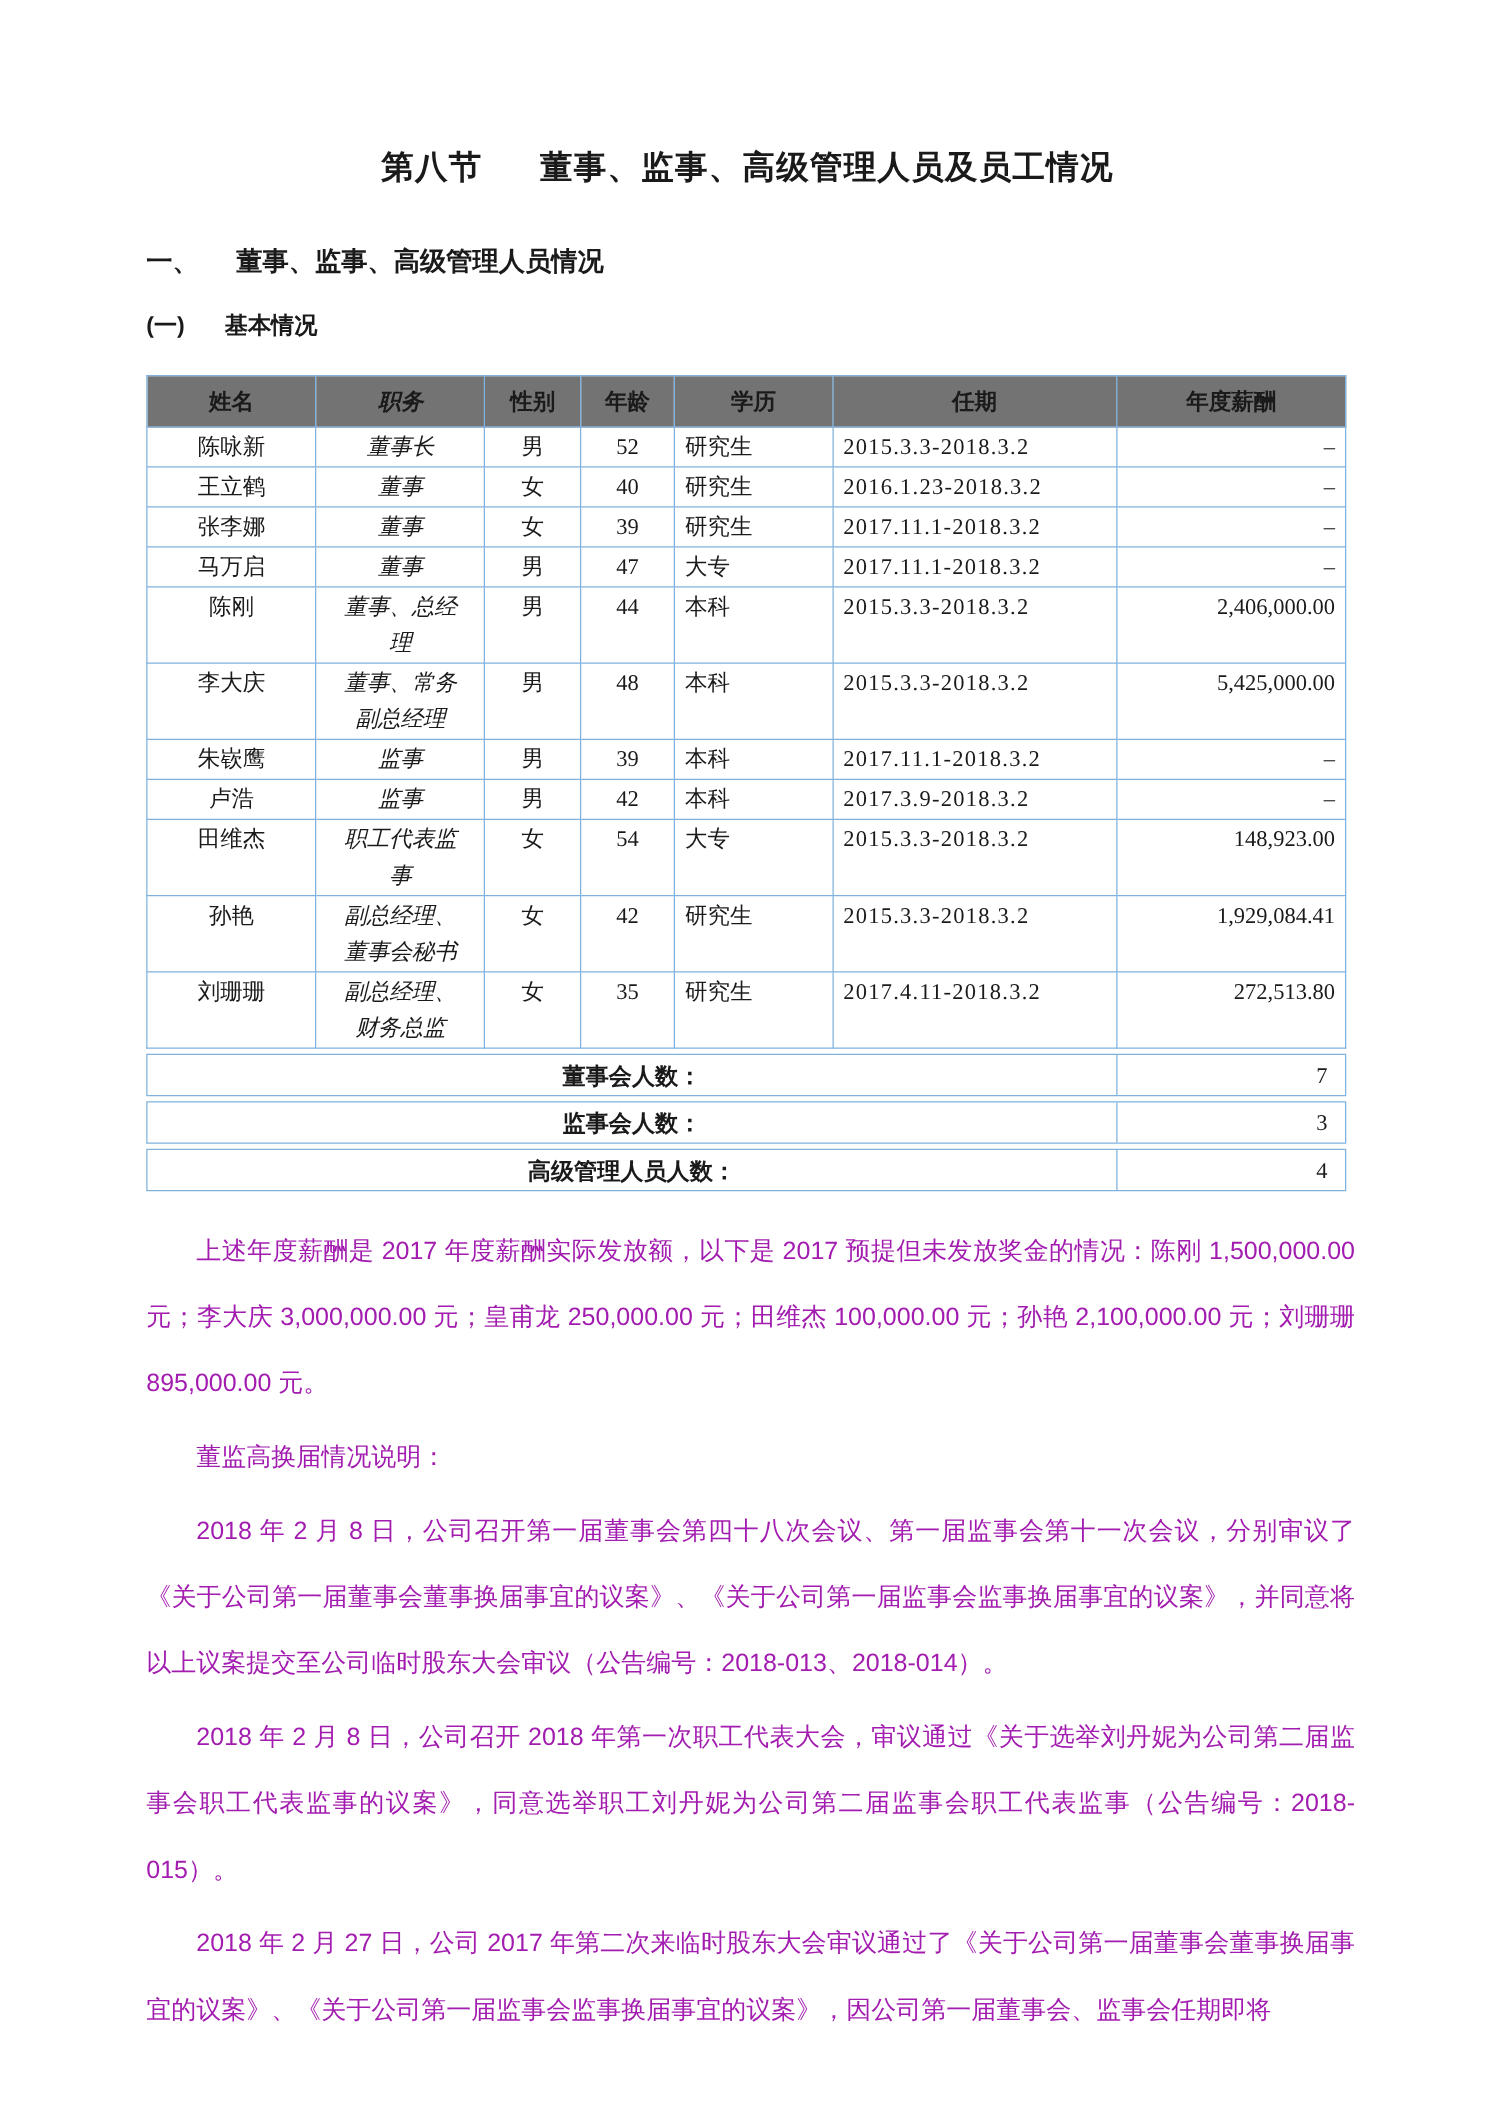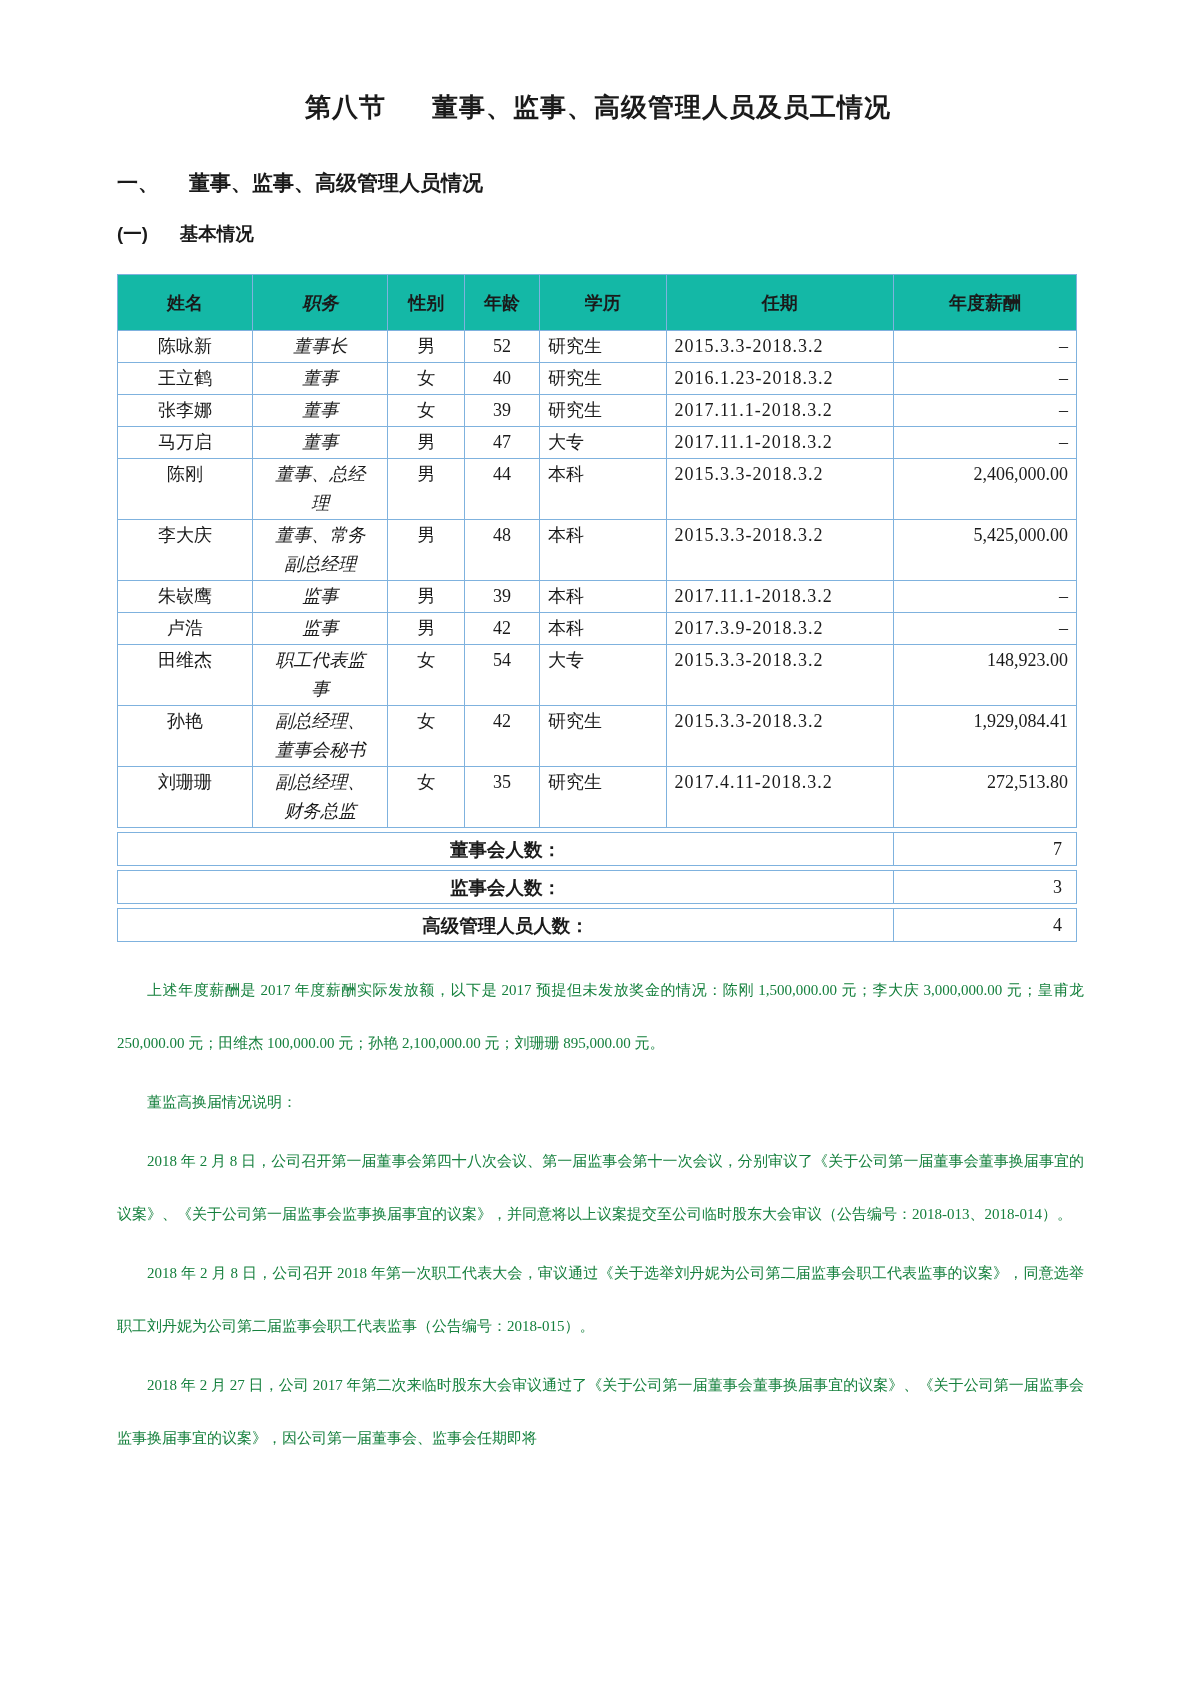--- a/index.html
+++ b/index.html
@@ -4,21 +4,21 @@
 <style>
   html,body{margin:0;padding:0;background:#ffffff;}
   .page{
     position:relative;
     width:1200px;height:1697px;
     background:#ffffff;
     color:#1a1a1a;
     overflow:hidden;
     font-family:"Liberation Serif","DejaVu Serif",serif;
     box-sizing:border-box;
-    padding-top:90px;
+    padding-top:116px;
   }
   .content{width:962px;margin:0 0 0 117px;}
 
   
   .doc-title{
     text-align:center;
     font-family:"Liberation Sans","DejaVu Sans",sans-serif;
     font-weight:bold;font-size:26px;letter-spacing:1px;
     margin-bottom:44px;white-space:nowrap;
   }
@@ -39,23 +39,23 @@
     border-collapse:collapse;
     width:960px;
     table-layout:fixed;
     font-size:18px;
   }
   table.mgmt th,table.mgmt td{
     border:1.5px solid #7fb2de;
     box-sizing:border-box;
   }
   table.mgmt th{
-    background:#14b8a6;
+    background:#737373;
     font-weight:bold;
-    height:56px;
+    height:41px;
     text-align:center;
     font-size:18px;
   }
   table.mgmt td{
     line-height:29px;
     padding:1px 8px;
     vertical-align:top;
     white-space:pre-line;
   }
   .c0{width:14.1%;} .c1{width:14.1%;font-style:italic;} .c2{width:8.0%;} .c3{width:7.8%;}
@@ -90,27 +90,27 @@
     box-sizing:border-box;
     border-left:1.5px solid #7fb2de;
     align-self:stretch;
     display:flex;align-items:center;justify-content:flex-end;
     font-size:18px;
   }
 
   
   .paras{margin-top:22px;width:967px;}
   .para{
-    font-family:Liberation Serif, serif;
-    font-size:15px;
+    font-family:Liberation Sans, sans-serif;
+    font-size:20px;
     line-height:53px;
     text-align:justify;
     text-indent:2em;
     margin:0 0 6px 0;
-    color:#15803d;
+    color:#a21caf;
   }
 </style>
 </head>
 <body>
 
 <div class="page">
   <div class="content">
 
     <div class="doc-title">
       <span>第八节</span><span class="title-gap"></span><span>董事、监事、高级管理人员及员工情况</span>

